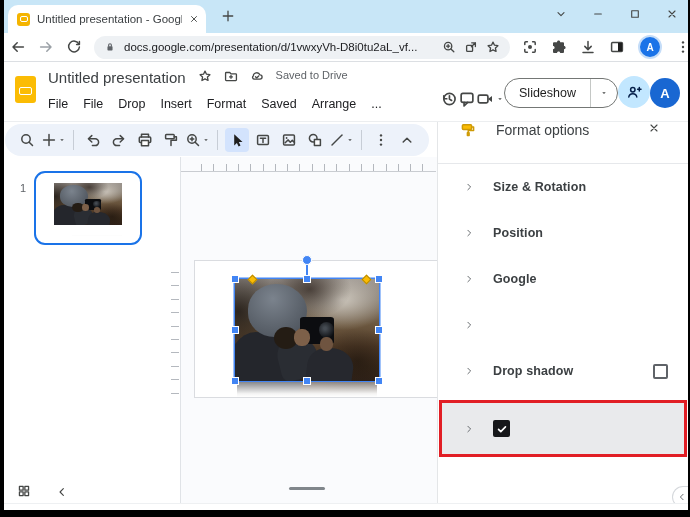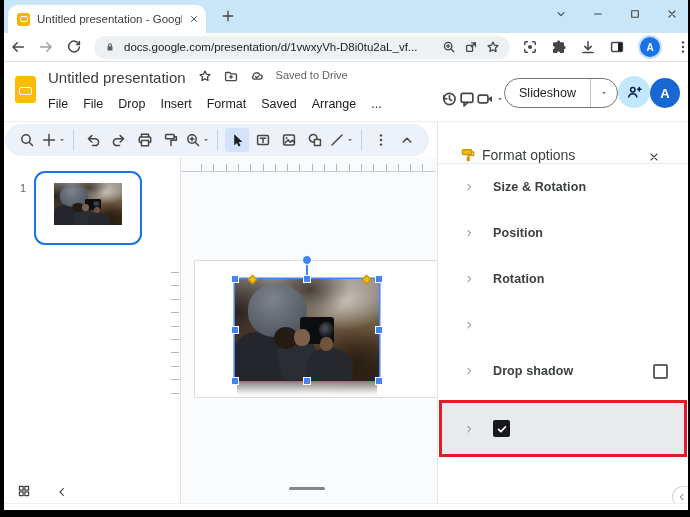--- a/index.html
+++ b/index.html
@@ -94,21 +94,21 @@
   .ph-face{left:27%;top:47%;width:17%;height:22%;border-radius:50%;background:#241c14}
   .ph-cam{left:45%;top:37%;width:24%;height:27%;border-radius:10%;background:#0c0d10}
   .ph-lens{left:58%;top:42%;width:11%;height:16%;border-radius:50%;background:radial-gradient(circle at 40% 40%,#454b52 10%,#121418 70%)}
   .ph-hand{left:41%;top:49%;width:11%;height:17%;border-radius:45%;background:#7d6049}
   .ph-hand2{left:59%;top:57%;width:9%;height:14%;border-radius:45%;background:#6f5440}
   .thumb .photo{position:absolute;left:18px;top:10px;width:68px;height:42px}
   .thumb .refl{left:18px;top:52px;width:68px;height:11px}
 
   
   .panel{position:absolute;left:437px;top:122px;width:253px;height:388px;background:#fff;border-left:1px solid #e4e6e8;box-sizing:border-box}
-  .panel-hdr{height:41px;display:flex;align-items:flex-end;padding:0 30px 0 22px;gap:6px;border-bottom:1px solid #e6e8eb}
+  .panel-hdr{height:41px;display:flex;align-items:flex-start;padding:0 30px 0 22px;gap:20px;border-bottom:1px solid #e6e8eb}
   .panel-title{font-size:14px;color:#3c4043;flex:1}
   .section{height:46px;display:flex;align-items:center;padding:0 22px 0 26px;gap:19px;box-sizing:border-box}
   .section .lbl{font-size:12.5px;color:#3c4043;font-weight:600;flex:1;letter-spacing:.1px}
   .section.highlight{height:57px;background:#e9eaec;border:3px solid #e11e25;margin:6px 3px 0 1px;padding-left:22px}
   .chev svg *{stroke:#5f6368}
   .cb{width:15px;height:15px;border:2px solid #5f6368;border-radius:2px;box-sizing:border-box}
   .cb.checked{width:17px;height:17px;border:none;background:#17181b;display:flex;align-items:center;justify-content:center}
   .panel-collapse{position:absolute;right:0;top:364px;width:18px;height:22px;border:1px solid #d5d8dc;border-right:none;border-radius:11px 0 0 11px;background:#fff;display:flex;align-items:center;justify-content:center;box-sizing:border-box}
 
   .bottom-strip{position:absolute;left:0;top:503px;width:690px;height:7px;background:#fff;border-top:1px solid #eef0f2;box-sizing:border-box}
@@ -591,21 +591,21 @@
             </svg>
           </span>
           <span class="lbl">Position</span>
         </div>
         <div class="section">
           <span class="ic ic10 chev">
             <svg viewBox="0 0 16 16" fill="none" stroke="#454746" stroke-width="1.5" stroke-linecap="round" stroke-linejoin="round">
               <path d="M6.2 3.6L10.6 8l-4.4 4.4"></path>
             </svg>
           </span>
-          <span class="lbl">Rotation</span>
+          <span class="lbl">Google</span>
         </div>
         <div class="section">
           <span class="ic ic10 chev">
             <svg viewBox="0 0 16 16" fill="none" stroke="#454746" stroke-width="1.5" stroke-linecap="round" stroke-linejoin="round">
               <path d="M6.2 3.6L10.6 8l-4.4 4.4"></path>
             </svg>
           </span>
         </div>
         <div class="section">
           <span class="ic ic10 chev">

